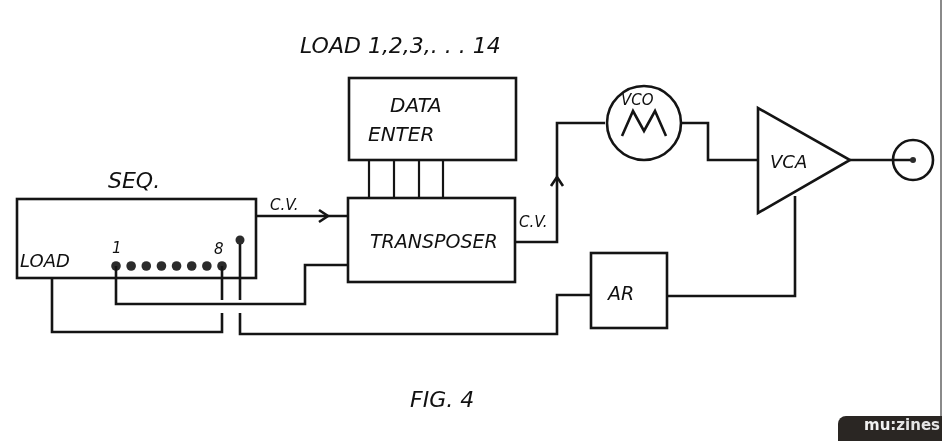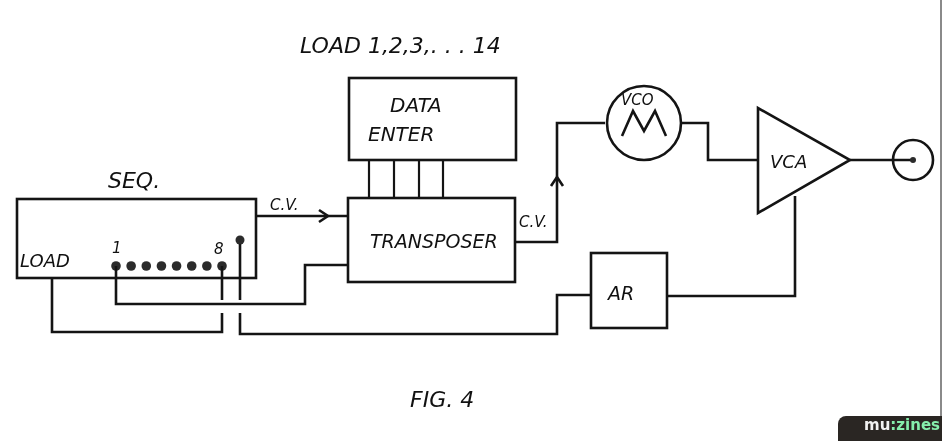--- a/index.html
+++ b/index.html
@@ -9,21 +9,21 @@
     .ln { stroke: #141414; stroke-width: 2.6; fill: none; stroke-linejoin: miter; }
     .thin { stroke: #141414; stroke-width: 2.2; fill: none; }
     .dot { fill: #2b2b2b; }
     .badge {
       position: absolute; left: 838px; top: 416px; width: 128px; height: 25px;
       background: #2a2623; border-top-left-radius: 8px;
       display: flex; justify-content: center;
       font-family: "DejaVu Sans", sans-serif; font-weight: bold; font-size: 15px;
     }
     .badge .mu { color: #f2f2f2; }
-    .badge .zines { color: #86efac; }
+    .badge .zines { color: #e5e5e5; }
     .edge { position: absolute; left: 940px; top: 0; width: 2px; height: 416px; background: #8a8a8a; }
   </style>
 </head>
 <body>
 
 <svg width="942" height="441" viewBox="0 0 942 441">
 
   <text class="hand" x="300" y="53" font-size="22">LOAD 1,2,3,. . . 14</text>
 
   <g>

